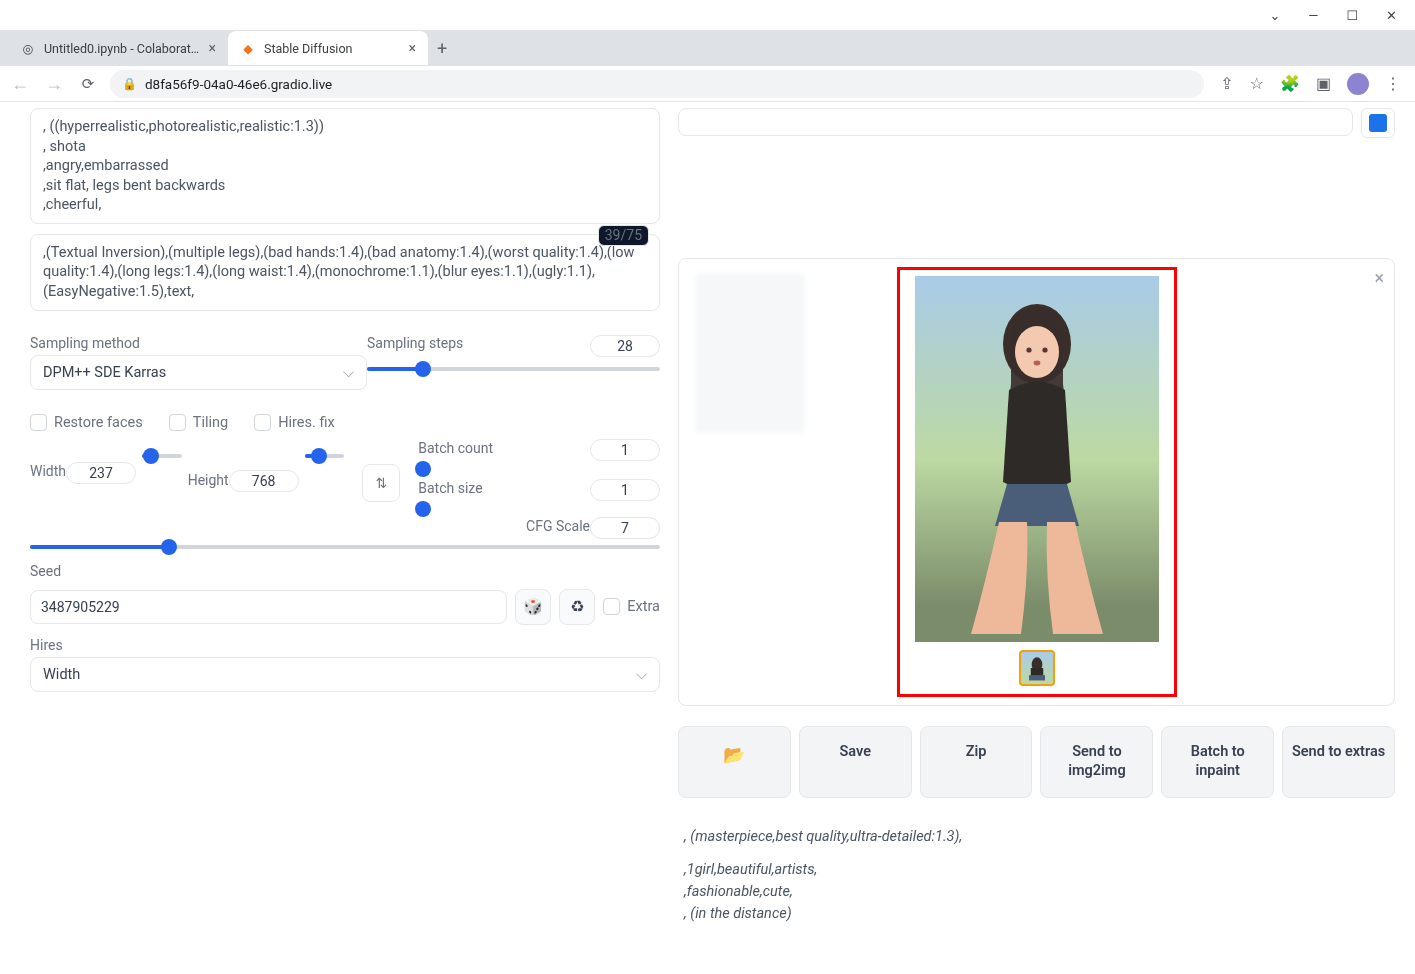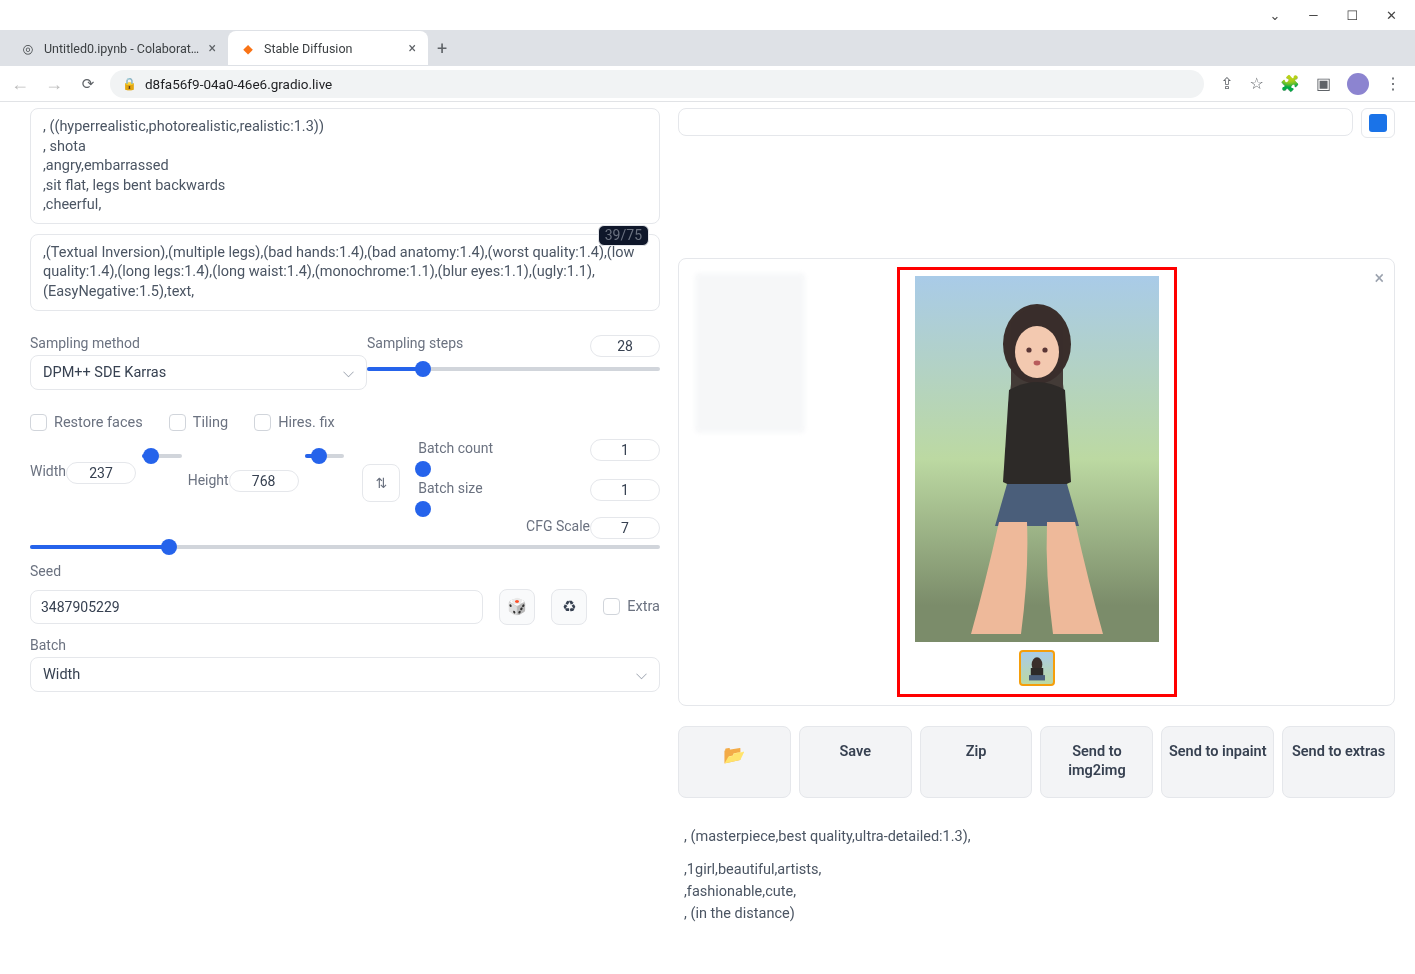--- a/index.html
+++ b/index.html
@@ -48,38 +48,38 @@
 
 .checks { display: flex; gap: 26px; margin: 14px 0 8px; }
 .chk { display: flex; align-items: center; gap: 7px; font-size: 14.5px; color: #6b7280; }
 .chk-box { width: 17px; height: 17px; border: 1.5px solid #d1d5db; border-radius: 4px; background: #fff; }
 
 .dims-block { display: flex; align-items: center; gap: 18px; }
 .dims-left { flex: 1.3; display: flex; flex-direction: row; gap: 6px; }
 .dims-mid { width: 38px; height: 38px; border: 1px solid #e5e7eb; border-radius: 8px; display: flex; align-items: center; justify-content: center; color: #6b7280; margin-top: 20px; }
 .dims-right { flex: 1; display: flex; flex-direction: column; gap: 6px; }
 
-.seed-row { display: flex; align-items: center; gap: 16px; margin-top: 10px; }
+.seed-row { display: flex; align-items: center; gap: 8px; margin-top: 10px; }
 .input-box { flex: 1; border: 1px solid #e5e7eb; border-radius: 8px; padding: 8px 10px; font-size: 14px; color: #374151; background: #fff; }
 .icon-btn { width: 36px; height: 36px; border: 1px solid #e5e7eb; border-radius: 8px; display: flex; align-items: center; justify-content: center; background: #f9fafb; font-size: 16px; }
 
 
 .output-area { border: 1px solid #e5e7eb; border-radius: 8px; padding: 8px; position: relative; }
 .output-close { position: absolute; right: 10px; top: 8px; color: #9ca3af; font-size: 18px; }
 .red-box { border: 3px solid #ff0000; padding: 6px 8px 8px; margin: 0 auto; width: 280px; background: #fff; }
 .gen-img { width: 244px; height: 366px; margin: 0 auto; display: block; background: linear-gradient(180deg,#a9cbe8 0%, #bcd9a2 50%, #7b8c6a 90%); position: relative; overflow: hidden; }
 .gen-img .figure { position: absolute; top: 18px; left: 56px; width: 132px; height: 340px; }
 .thumb-row { display: flex; justify-content: center; margin-top: 8px; }
 .thumb { width: 36px; height: 36px; border: 2px solid #f59e0b; border-radius: 4px; background: linear-gradient(180deg,#a9cbe8,#bcd9a2); position:relative; overflow:hidden; }
 
 .actions-row { display: flex; gap: 8px; margin-top: 10px; }
 .act-btn { flex: 1; border: 1px solid #e5e7eb; background: #f3f4f6; border-radius: 8px; padding: 16px 6px; text-align: center; font-size: 14.5px; font-weight: 600; color: #374151; line-height: 1.3; }
 .act-btn .icon-only { font-size: 18px; }
 
-.meta-text { margin-top: 18px; font-size: 14.5px; color: #4b5563; line-height: 1.5; padding: 0 6px; }
+.meta-text { margin-top: 18px; font-size: 14.5px; color: #4b5563; line-height: 1.5; padding: 0 6px; font-style: italic; }
 
 .mini-box { width: 34px; height: 30px; border:1px solid #e5e7eb; border-radius:6px; background:#fff; display:flex; align-items:center; justify-content:center; }
 .mini-blue { width: 18px; height: 18px; background:#1a73e8; border-radius:3px; display:inline-block; }
 
 .blur-preview { position:absolute; left:16px; top:14px; width:110px; height:160px; background:#eef0f3; filter: blur(2px); opacity:0.5; border-radius:4px; }
 </style>
 </head>
 <body>
 
 <div class="window-controls">
@@ -231,21 +231,21 @@
         <div class="icon-btn">🎲</div>
         <div class="icon-btn">♻</div>
         <div class="chk">
             <span class="chk-box"></span>
             <span>Extra</span>
           </div>
       </div>
     </div>
 
     <div style="margin-top:12px">
-      <div class="label">Batch</div>
+      <div class="label">Hires</div>
       <div class="select">
         <span>Width</span>
         <span class="chev">⌵</span>
       </div>
     </div>
 
   </div>
 
   <div class="right-col">
     <div class="right-top-strip">
@@ -287,21 +287,21 @@
           </div>
         </div>
       </div>
     </div>
 
     <div class="actions-row">
       <div class="act-btn"><span class="icon-only">📂</span></div>
       <div class="act-btn">Save</div>
       <div class="act-btn">Zip</div>
       <div class="act-btn">Send to img2img</div>
-      <div class="act-btn">Send to inpaint</div>
+      <div class="act-btn">Batch to inpaint</div>
       <div class="act-btn">Send to extras</div>
     </div>
 
     <div class="meta-text">
       <div>, (masterpiece,best quality,ultra-detailed:1.3),</div>
       <div style="height:12px"></div>
       <div>,1girl,beautiful,artists,</div>
       <div>,fashionable,cute,</div>
       <div>, (in the distance)</div>
     </div>

